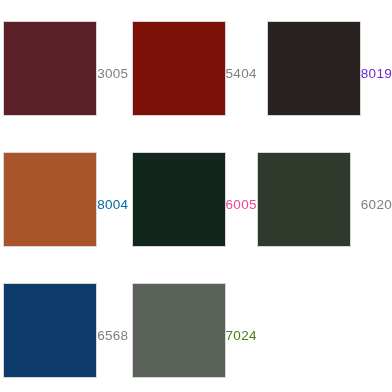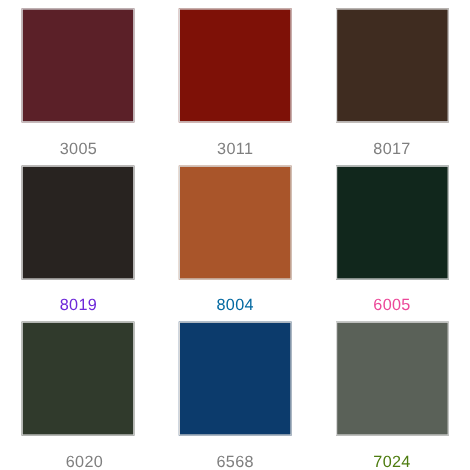--- a/index.html
+++ b/index.html
@@ -17,23 +17,22 @@
   #swatch-grid {
     width: 392px;
     height: 392px;
     display: grid;
     grid-template-columns: repeat(3, 1fr);
     grid-template-rows: repeat(3, 1fr);
     box-sizing: border-box;
   }
   .swatch-cell {
     display: flex;
-    flex-direction: column;
     align-items: center;
-    justify-content: space-between;
+    justify-content: flex-end;
     padding-top: 7px;
     box-sizing: border-box;
   }
   .swatch-chip {
     width: 94px;
     height: 95px;
     border: 1px solid #d6d6d6;
     box-sizing: border-box;
     display: block;
   }
@@ -53,27 +52,23 @@
 
 <div id="swatch-grid">
 
   <div class="swatch-cell">
     <div class="swatch-chip" style="background-color: rgb(91, 32, 40); border-color: rgb(214, 214, 214);"></div>
     <div class="swatch-label" style="color: rgb(127, 127, 127);">3005</div>
   </div>
 
   <div class="swatch-cell">
     <div class="swatch-chip" style="background-color: rgb(126, 17, 7); border-color: rgb(214, 214, 214);"></div>
-    <div class="swatch-label" style="color: rgb(127, 127, 127);">3011</div>
+    <div class="swatch-label" style="color: rgb(127, 127, 127);">5404</div>
   </div>
 
-  <div class="swatch-cell">
-    <div class="swatch-chip" style="background-color: rgb(63, 44, 32); border-color: rgb(214, 214, 214);"></div>
-    <div class="swatch-label" style="color: rgb(127, 127, 127);">8017</div>
-  </div>
 
   <div class="swatch-cell">
     <div class="swatch-chip" style="background-color: rgb(40, 35, 32); border-color: rgb(214, 214, 214);"></div>
     <div class="swatch-label" style="color: #6d28d9;">8019</div>
   </div>
 
   <div class="swatch-cell">
     <div class="swatch-chip" style="background-color: rgb(169, 85, 42); border-color: rgb(214, 214, 214);"></div>
     <div class="swatch-label" style="color: #0369a1;">8004</div>
   </div>

